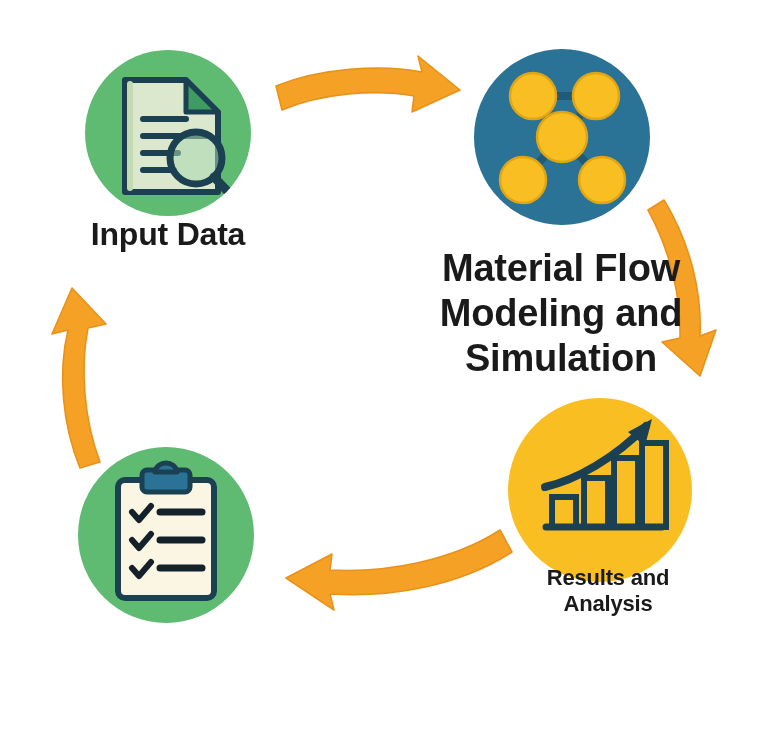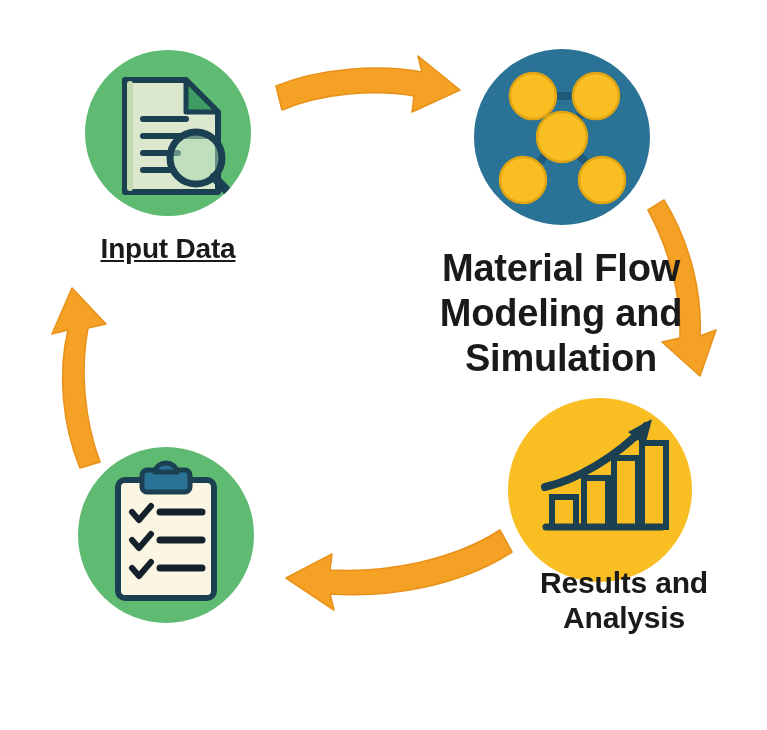--- a/index.html
+++ b/index.html
@@ -28,36 +28,35 @@
     text-align: center;
     font-family: "Liberation Sans", sans-serif;
     font-weight: bold;
     color: #1a1a1a;
     line-height: 1.18;
     letter-spacing: -0.2px;
     white-space: pre-line;
   }
   #label-input-data {
     left: 48px;
-    top: 232px;
+    top: 216px;
     width: 240px;
-    font-size: 28px;
-    text-decoration: underline;
+    font-size: 32px;
   }
   #label-material-flow {
     left: 430px;
     top: 246px;
     width: 262px;
     font-size: 38px;
   }
   #label-results {
-    left: 504px;
+    left: 488px;
     top: 565px;
     width: 240px;
-    font-size: 30px;
+    font-size: 22px;
   }
   #label-recommendations {
     left: 18px;
     top: 622px;
     width: 348px;
     font-size: 30px;
   }
 </style>
 </head>
 <body>

